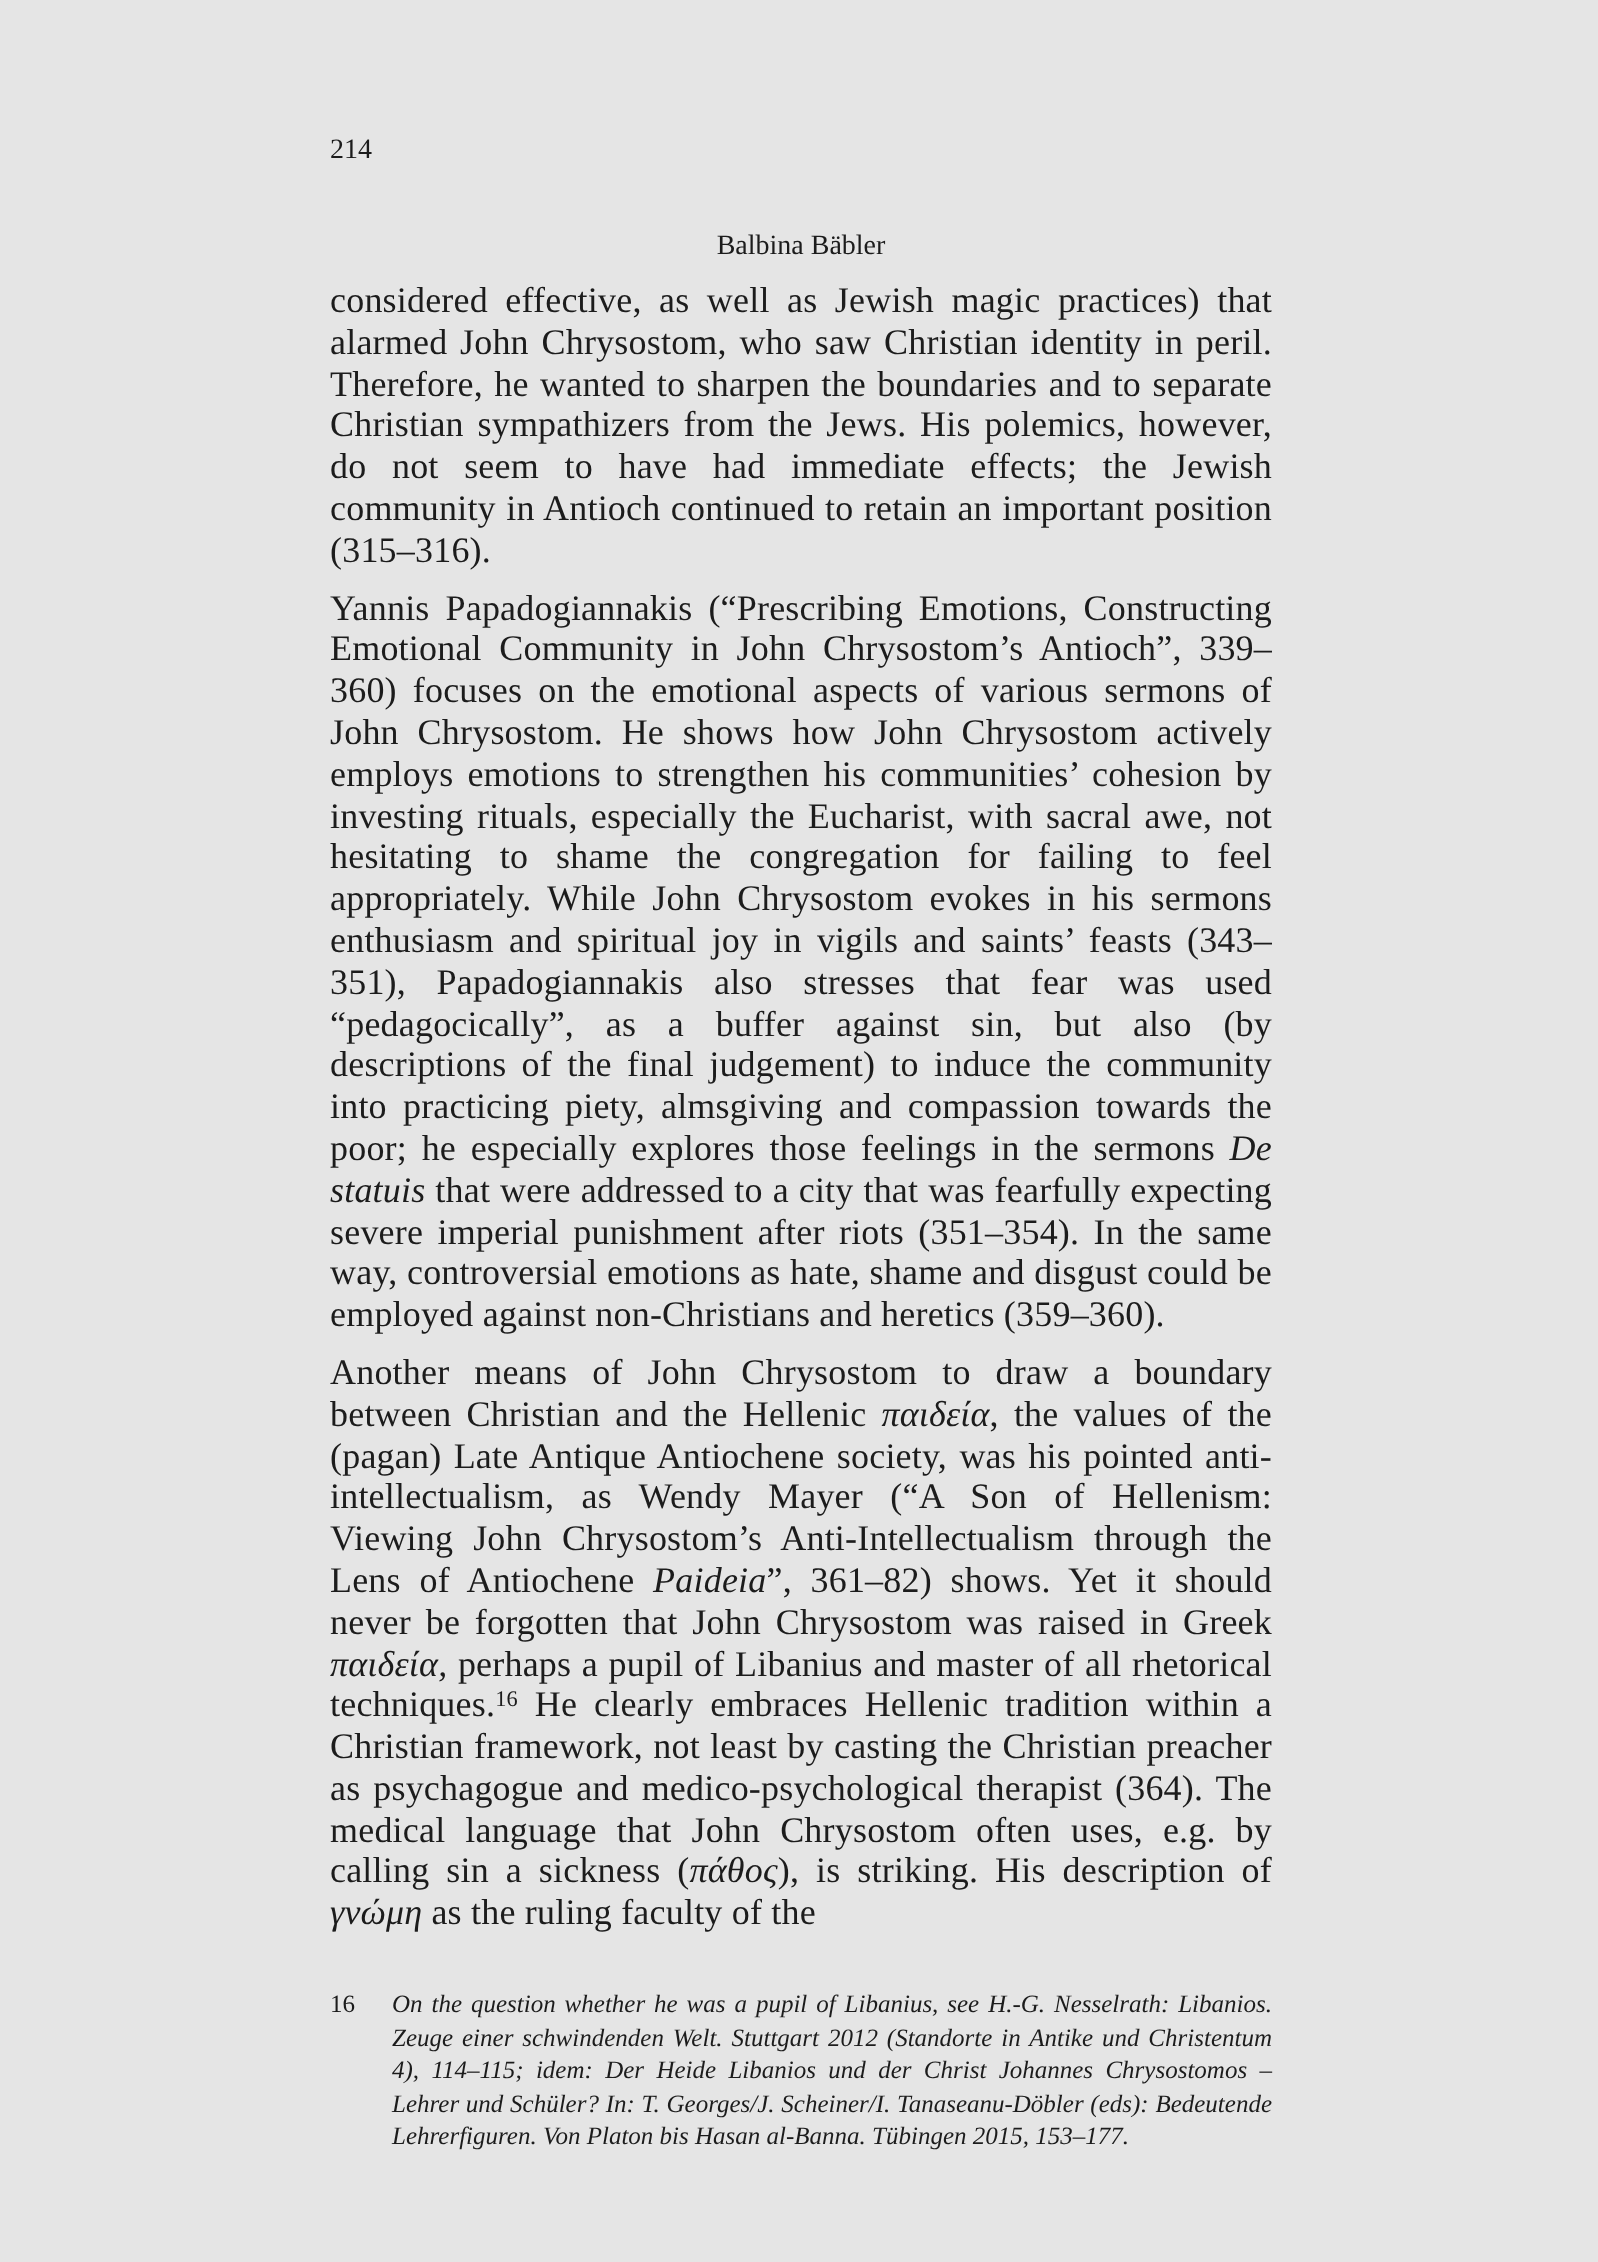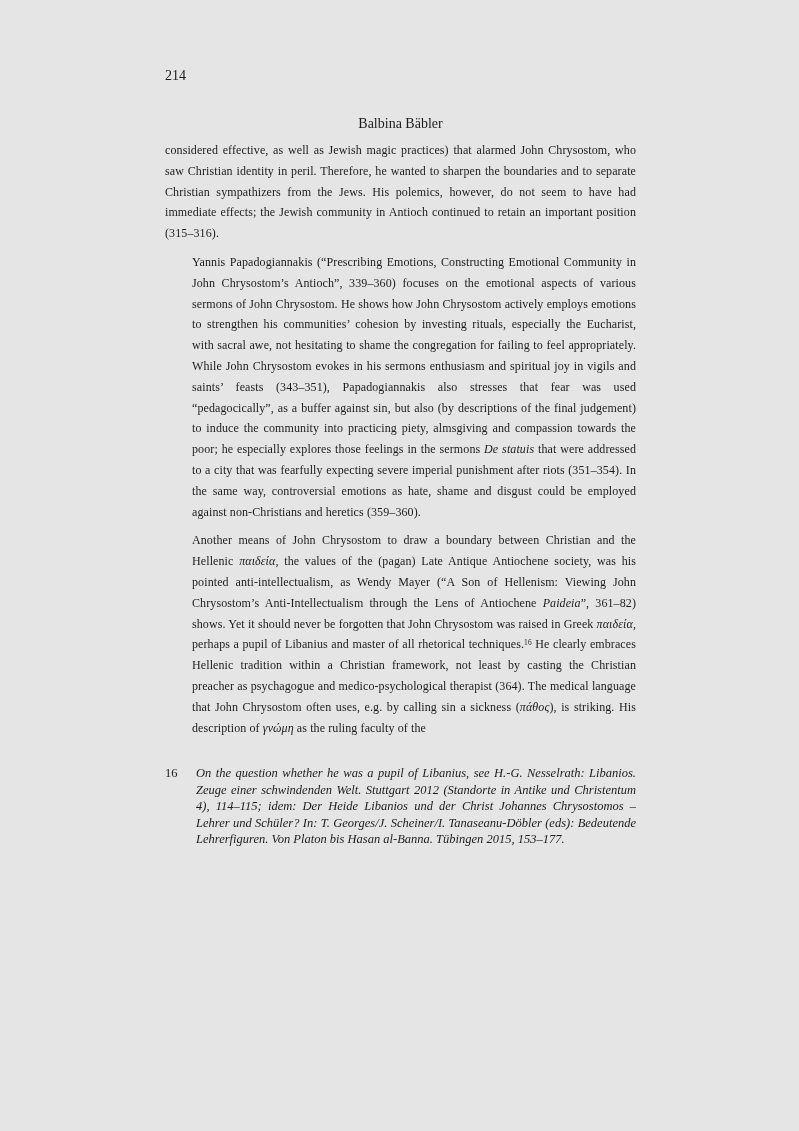--- a/index.html
+++ b/index.html
@@ -40,28 +40,27 @@
     margin-top: 48px;
   }
   .content {
     position: absolute;
     top: 140px;
     left: 165px;
     width: 471px;
   }
   .para {
     margin: 0;
-    font-size: 12px;
+    font-size: 18px;
     line-height: 20.8px;
     text-align: justify;
     letter-spacing: 0.1px;
   }
   .para + .para {
     margin-top: 8px;
-    margin-left: 27px;
   }
   .para em, .fn-text em {
     font-style: italic;
   }
   sup.footnote-ref {
     font-size: 0.62em;
     line-height: 0;
     vertical-align: baseline;
     position: relative;
     top: -0.48em;

